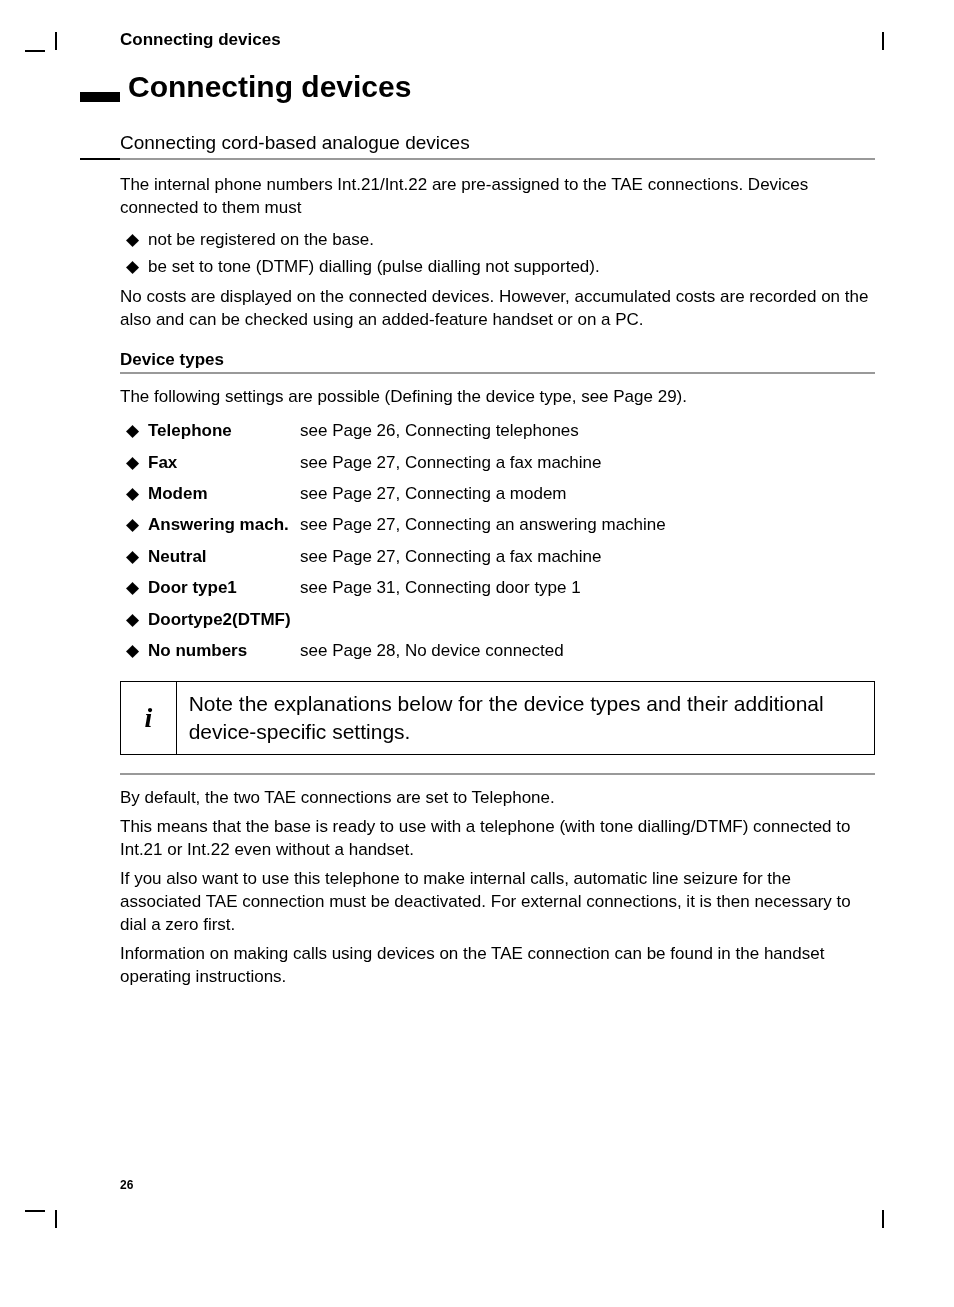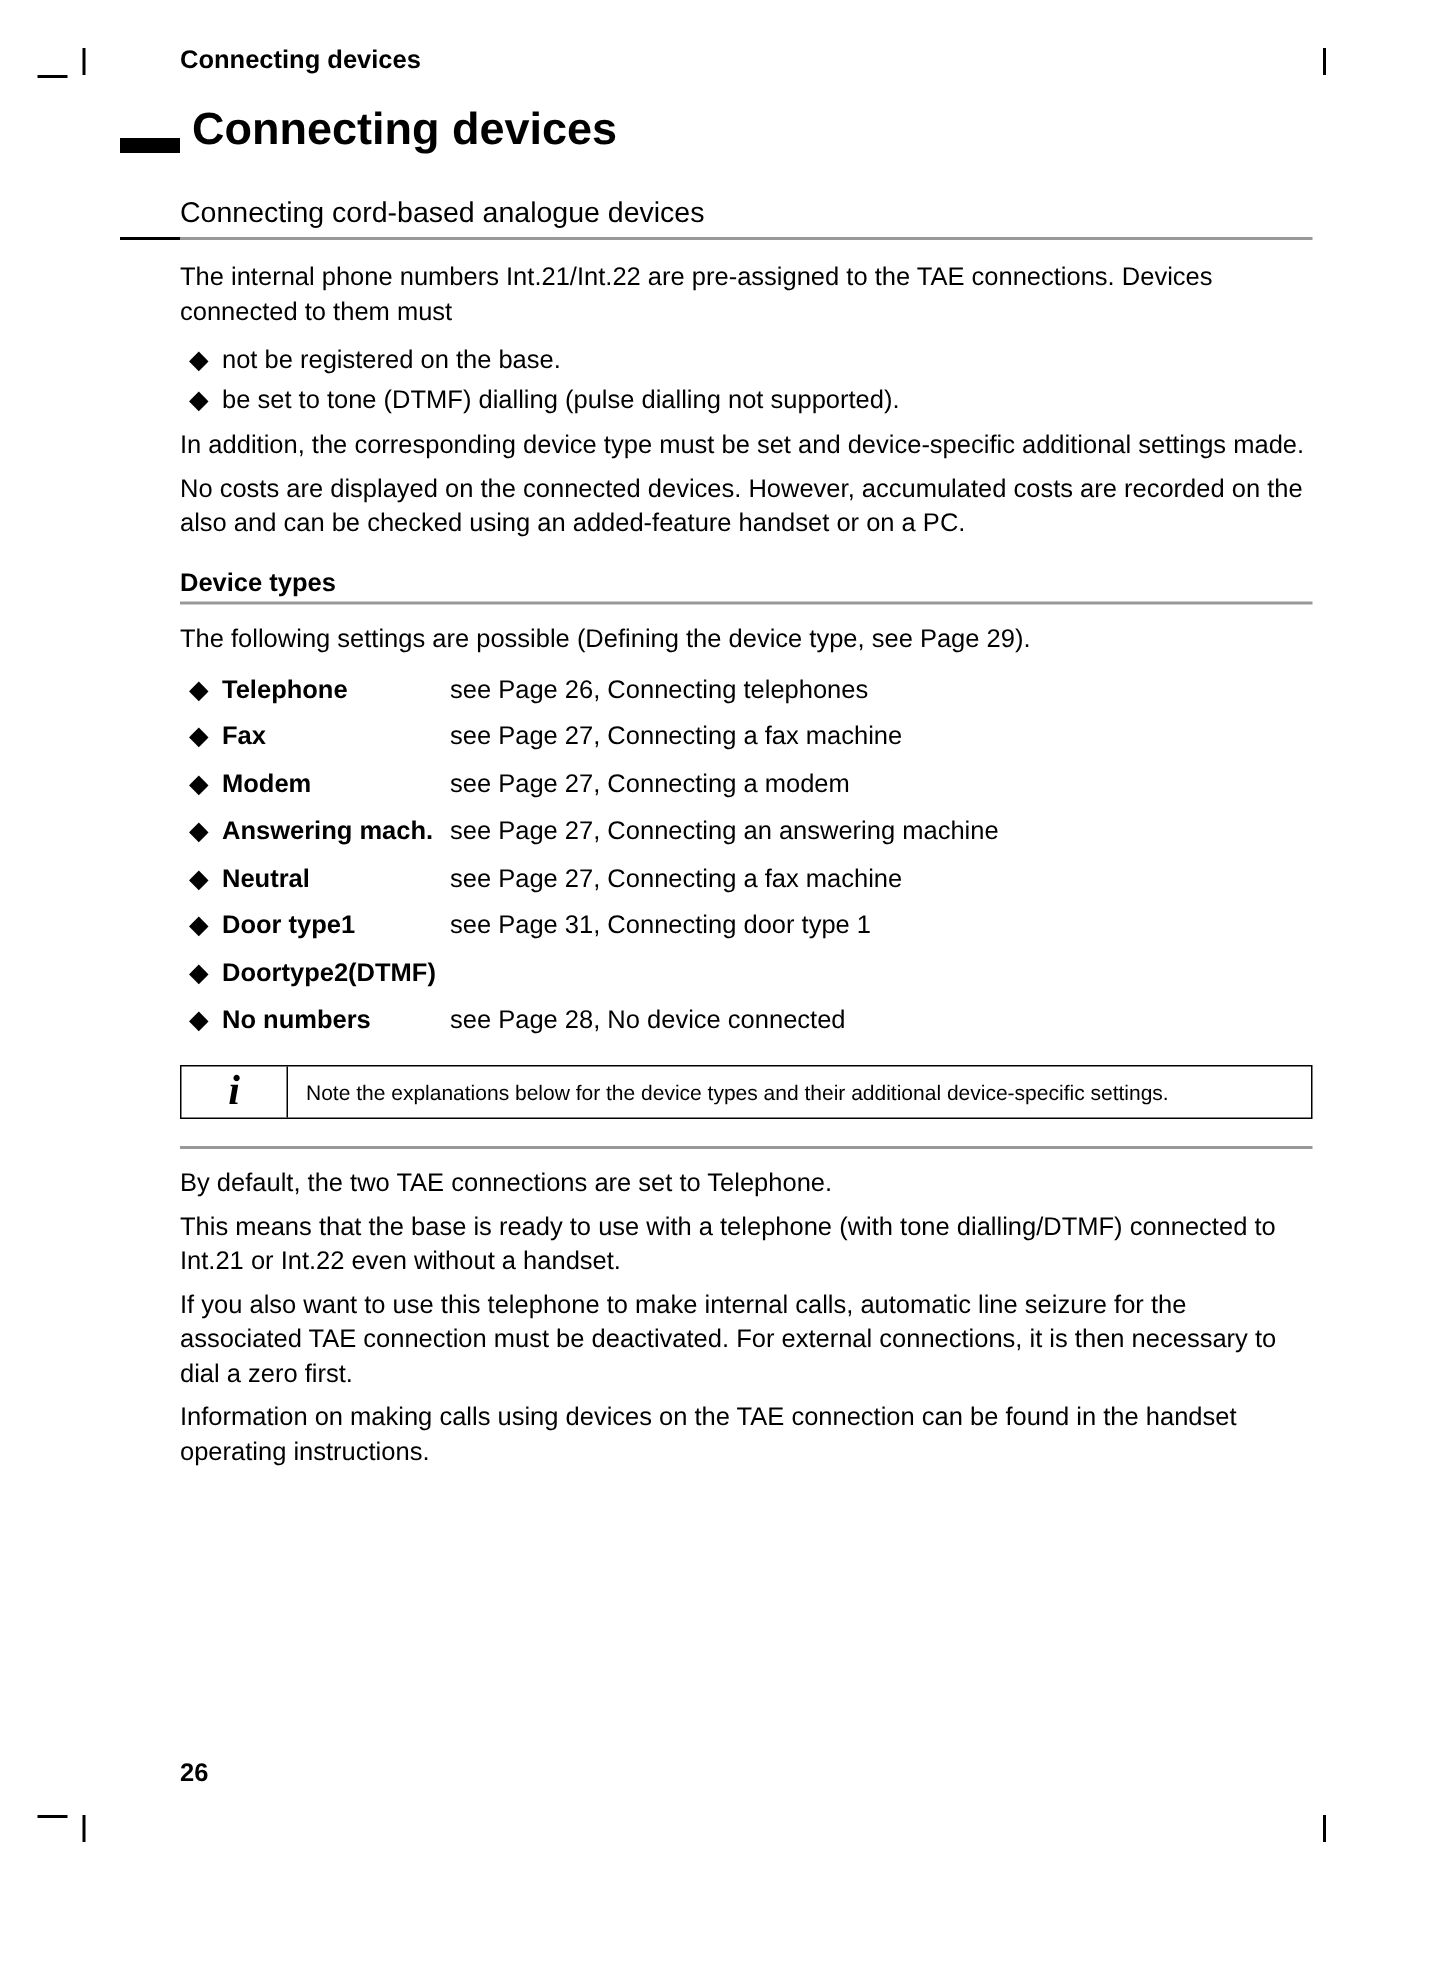--- a/index.html
+++ b/index.html
@@ -113,29 +113,29 @@
     display: flex;
     align-items: center;
     justify-content: center;
     font-family: "Times New Roman", serif;
     font-style: italic;
     font-weight: bold;
     font-size: 28px;
   }
   .note-text {
     padding: 8px 12px;
-    font-size: 14px;
+    font-size: 21px;
     line-height: 1.35;
   }
   .bold { font-weight: normal; }
   .page-number {
     position: absolute;
     left: 120px;
     bottom: 115px;
-    font-size: 17px;
+    font-size: 12px;
     font-weight: bold;
   }
 </style>
 </head>
 <body>
 
 <div class="crop-mark cm-tl-v"></div>
 <div class="crop-mark cm-tl-h"></div>
 <div class="crop-mark cm-tr-v"></div>
 <div class="crop-mark cm-bl-v"></div>
@@ -166,21 +166,20 @@
       <div class="bullet-item">
         <span class="diamond">◆</span>
         <span>not be registered on the base.</span>
       </div>
       <div class="bullet-item">
         <span class="diamond">◆</span>
         <span>be set to tone (DTMF) dialling (pulse dialling not supported).</span>
       </div>
     </div>
 
-    <p>In addition, the corresponding device type must be set and device-specific additional settings made.</p>
     <p>No costs are displayed on the connected devices. However, accumulated costs are recorded on the also and can be checked using an added-feature handset or on a PC.</p>
 
     <div class="subhead">Device types</div>
     <div class="sub-underline"></div>
     <p>The following settings are possible (Defining the device type, see Page 29).</p>
 
     <div id="device-rows">
         <div class="type-row">
           <span class="diamond">◆</span>
           <span class="label">Telephone</span>

